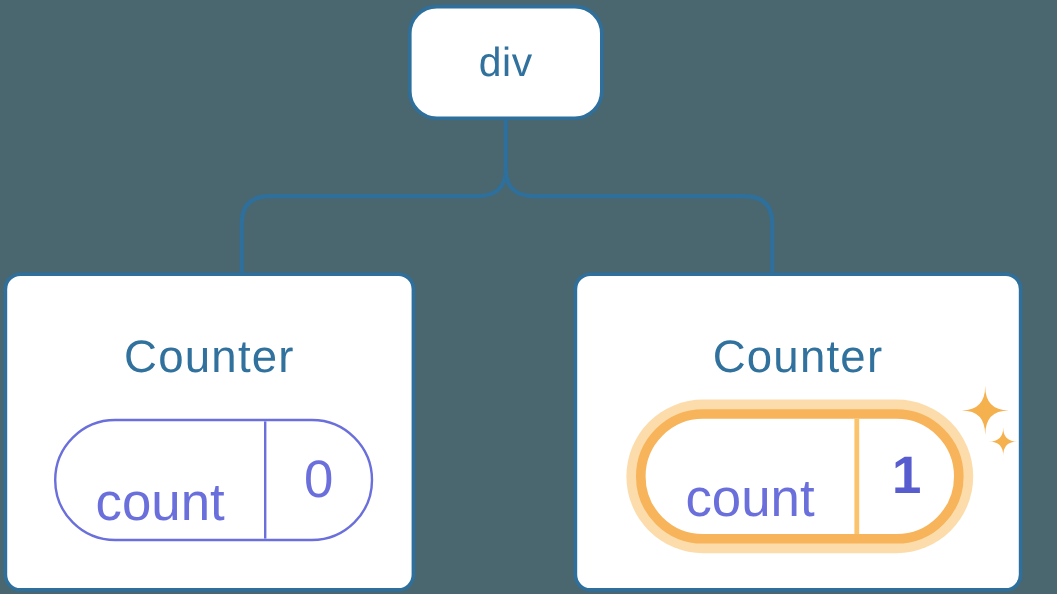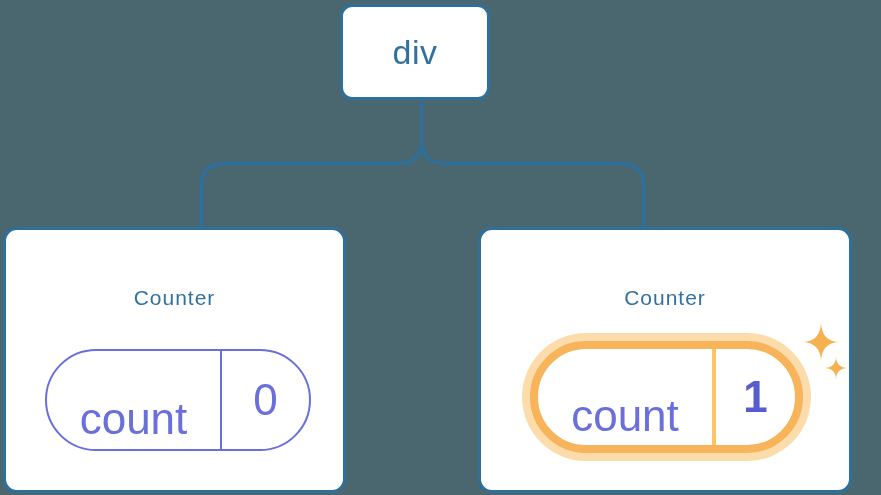--- a/index.html
+++ b/index.html
@@ -14,25 +14,25 @@
     height: 495px;
     overflow: hidden;
     background: var(--background, #4a6770);
   }
 
   
   .root-node {
     position: absolute;
     left: 340px;
     top: 4px;
-    width: 150px;
+    width: 163px;
     height: 96px;
     background: var(--card-background, #fff);
     border: 3px solid var(--node-blue, #2e6f9b);
-    border-radius: 12px;
+    border-radius: 24px;
     box-sizing: border-box;
     display: flex;
     align-items: center;
     justify-content: center;
   }
   .root-node .label {
     color: var(--text-blue, #31719d);
     font-size: 34px;
     font-weight: 500;
     letter-spacing: 0.5px;
@@ -68,21 +68,21 @@
 
   .card-title {
     position: absolute;
     left: 0;
     right: 0;
     top: 50px;
     height: 36px;
     line-height: 36px;
     text-align: center;
     color: var(--text-blue, #31719d);
-    font-size: 21px;
+    font-size: 38px;
     font-weight: 500;
     letter-spacing: 1px;
   }
 
   
   .pill {
     position: absolute;
     display: flex;
     align-items: stretch;
     box-sizing: border-box;

